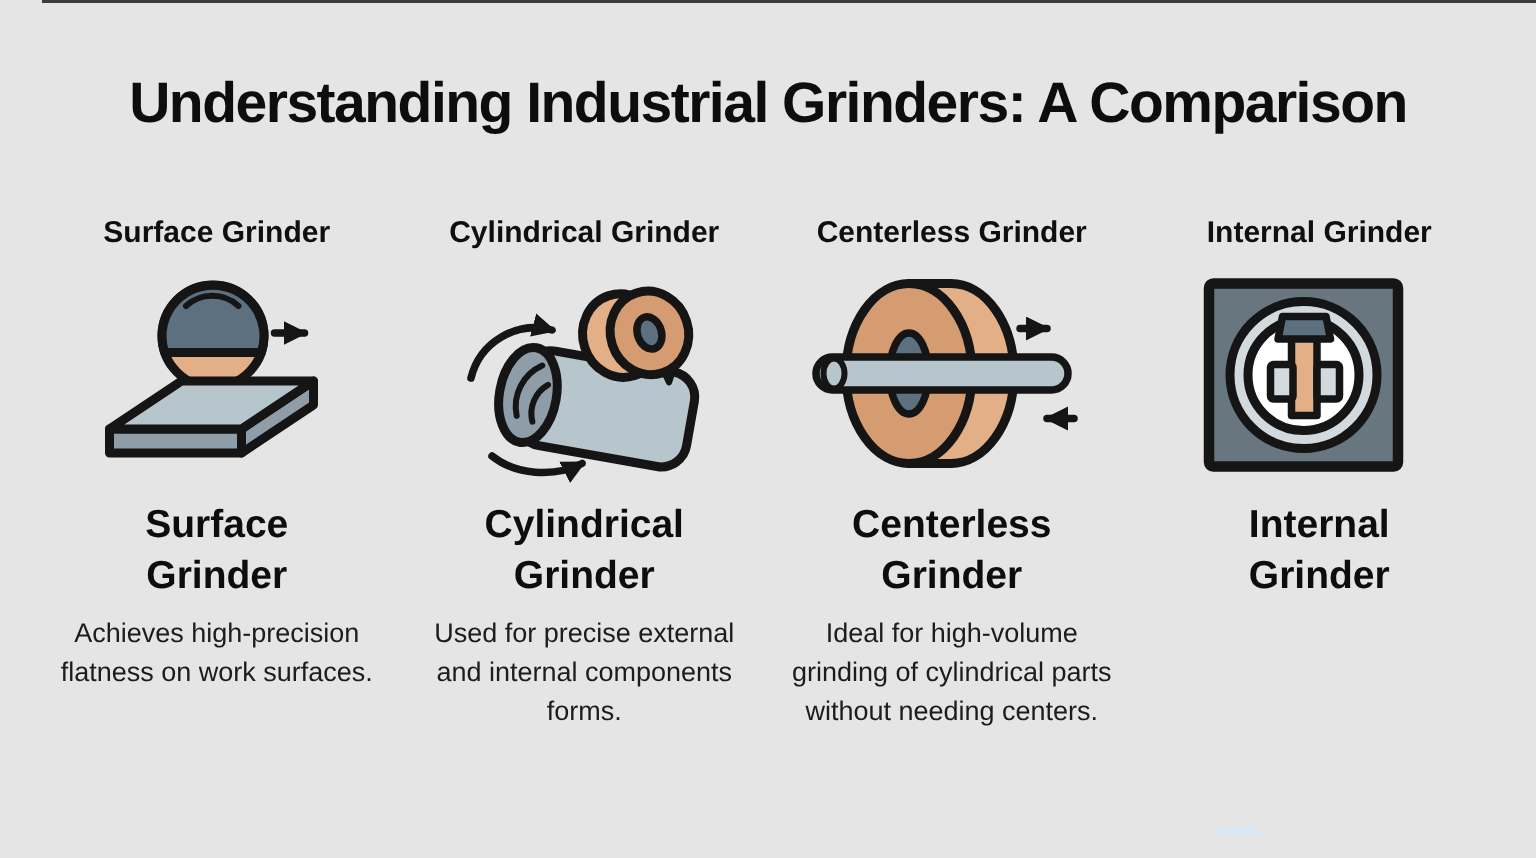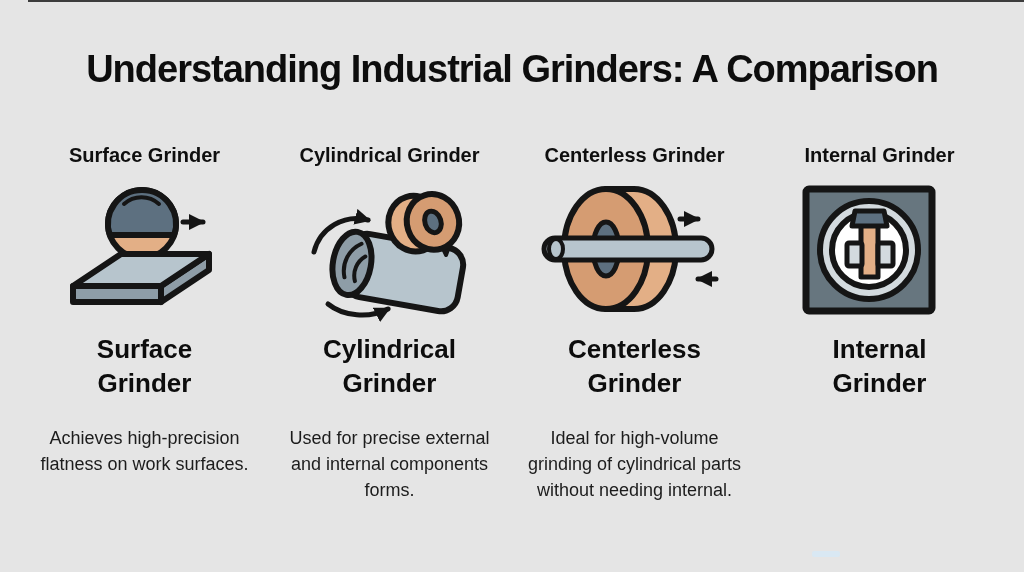--- a/index.html
+++ b/index.html
@@ -14,21 +14,21 @@
     font-size:38px;font-weight:700;letter-spacing:-1px;line-height:1.05;color:#0d0d0d;
   }
   .columns{
     position:absolute;top:143px;left:26px;width:972px;
     display:grid;grid-template-columns:repeat(4,1fr);column-gap:8px;
   }
   .col{display:flex;flex-direction:column;align-items:center;text-align:center;}
   .col-header{font-size:20px;font-weight:700;color:#0f0f0f;line-height:1.2;white-space:nowrap;}
   .icon-box{height:152px;margin-top:10px;display:flex;align-items:center;justify-content:center;}
   .col-name{font-size:26px;font-weight:700;line-height:1.3;max-width:170px;margin-top:4px;color:#0d0d0d;}
-  .col-desc{font-size:18px;line-height:1.45;max-width:214px;margin-top:24px;color:#1c1c1c;}
+  .col-desc{font-size:18px;line-height:1.45;max-width:214px;margin-top:8px;color:#1c1c1c;}
   
   .s7{stroke:#151515;stroke-width:7;stroke-linejoin:round;stroke-linecap:round;}
   .s6{stroke:#151515;stroke-width:6;stroke-linejoin:round;stroke-linecap:round;}
   .s5{stroke:#151515;stroke-width:5;stroke-linejoin:round;stroke-linecap:round;}
   .s4{stroke:#151515;stroke-width:4;stroke-linejoin:round;stroke-linecap:round;fill:none;}
 </style>
 </head>
 <body>
 
 <div class="canvas" style="background: #e5e5e5;">
@@ -111,21 +111,21 @@
           </g>
           <g>
             <rect x="4" y="57" width="168" height="22" rx="11" class="s5" fill="#b7c5cd"></rect>
             <ellipse cx="16" cy="68" rx="7" ry="10" class="s4" fill="#8e9da7"></ellipse>
           </g>
           <path d="M140,38 L158,38" class="s5" fill="none" marker-end="url(#ah3)"></path>
           <path d="M176,98 L158,98" class="s5" fill="none" marker-end="url(#ah3)"></path>
         </svg>
       </div>
       <div class="col-name">Centerless Grinder</div>
-      <div class="col-desc">Ideal for high-volume grinding of cylindrical parts without needing internal.</div>
+      <div class="col-desc">Ideal for high-volume grinding of cylindrical parts without needing centers.</div>
     </div>
 
     <div class="col">
       <div class="col-header">Internal Grinder</div>
       <div class="icon-box">
         <svg width="175" height="145" viewBox="0 0 175 145">
           <rect x="14" y="8" width="126" height="122" rx="3" class="s7" fill="#67767f"></rect>
           <circle cx="77" cy="69" r="49" class="s6" fill="#d3dade"></circle>
           <circle cx="77" cy="69" r="37" class="s6" fill="#ffffff"></circle>
           <g>

